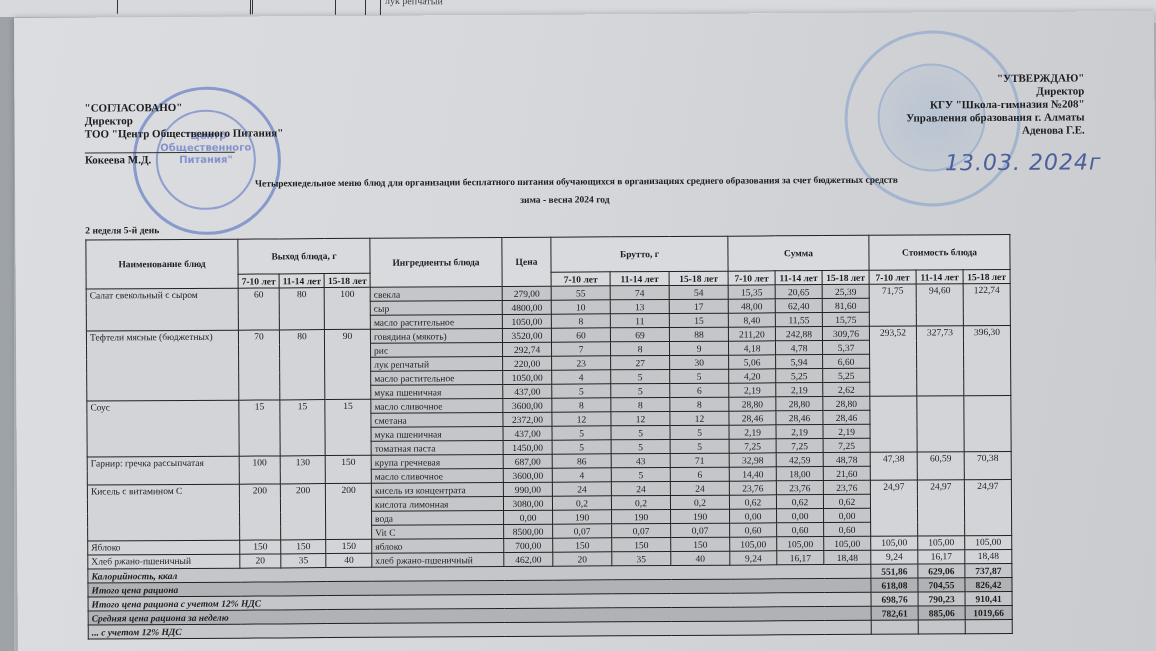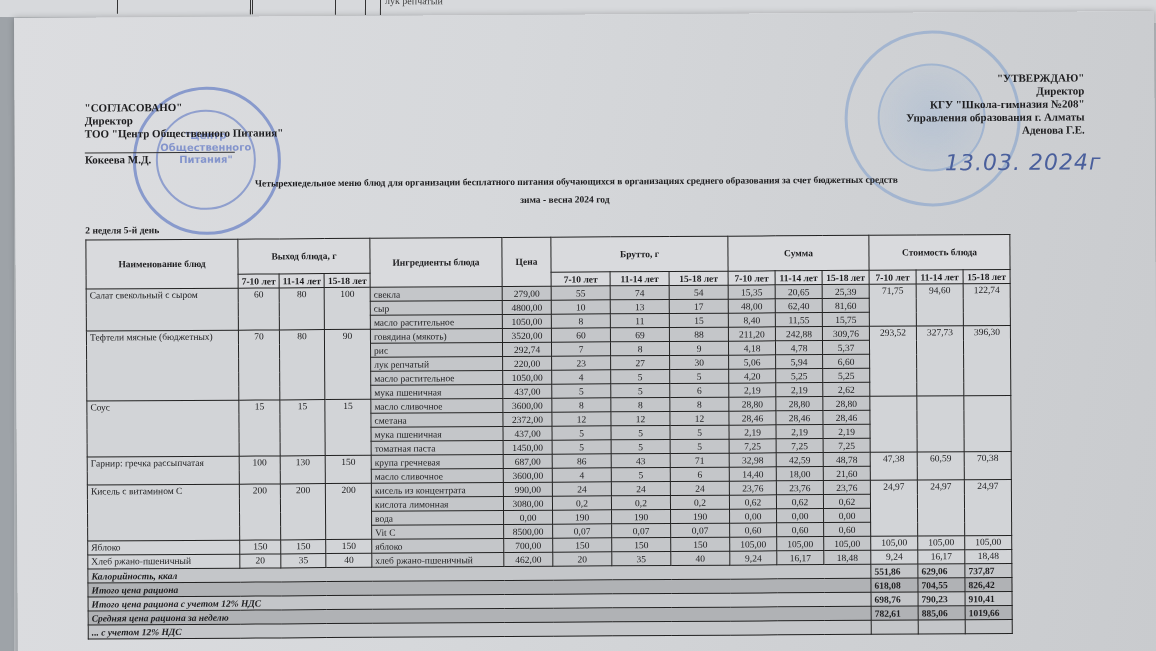--- a/index.html
+++ b/index.html
@@ -24,21 +24,21 @@
   .stamp-right .inner{position:absolute;left:30px;top:30px;width:104px;height:104px;border-radius:50%;border:2px solid rgba(80,130,200,0.3);background:radial-gradient(circle,rgba(120,160,210,0.25),rgba(120,160,210,0.05));}
   table.menu{position:absolute;left:70px;top:222px;border-collapse:collapse;font-size:9.5px;}
   table.menu td, table.menu th{border:1px solid #222;padding:0 3px;height:13px;line-height:12px;white-space:nowrap;}
   table.menu th{font-weight:bold;text-align:center;background:#d9dadd;}
   .num{text-align:center;}
   .r{text-align:center;}
   .dish{text-align:left;}
   .ing{text-align:left;}
   .grey td{background:#c4c6c9;}
   .sum-row td{font-weight:bold;font-style:italic;}
-  .sum-row .val{font-style:normal;text-align:left;}
+  .sum-row .val{font-style:normal;text-align:center;}
   .sum-dark td{background:#b0b2b5;}
 </style>
 </head>
 <body>
 
 <div class="left-strip"></div>
 <div class="bg-page-top">
   <div class="vl" style="left:137px"></div>
   <div class="vl" style="left:270px"></div>
   <div class="vl" style="left:272px;left:270px"></div>

